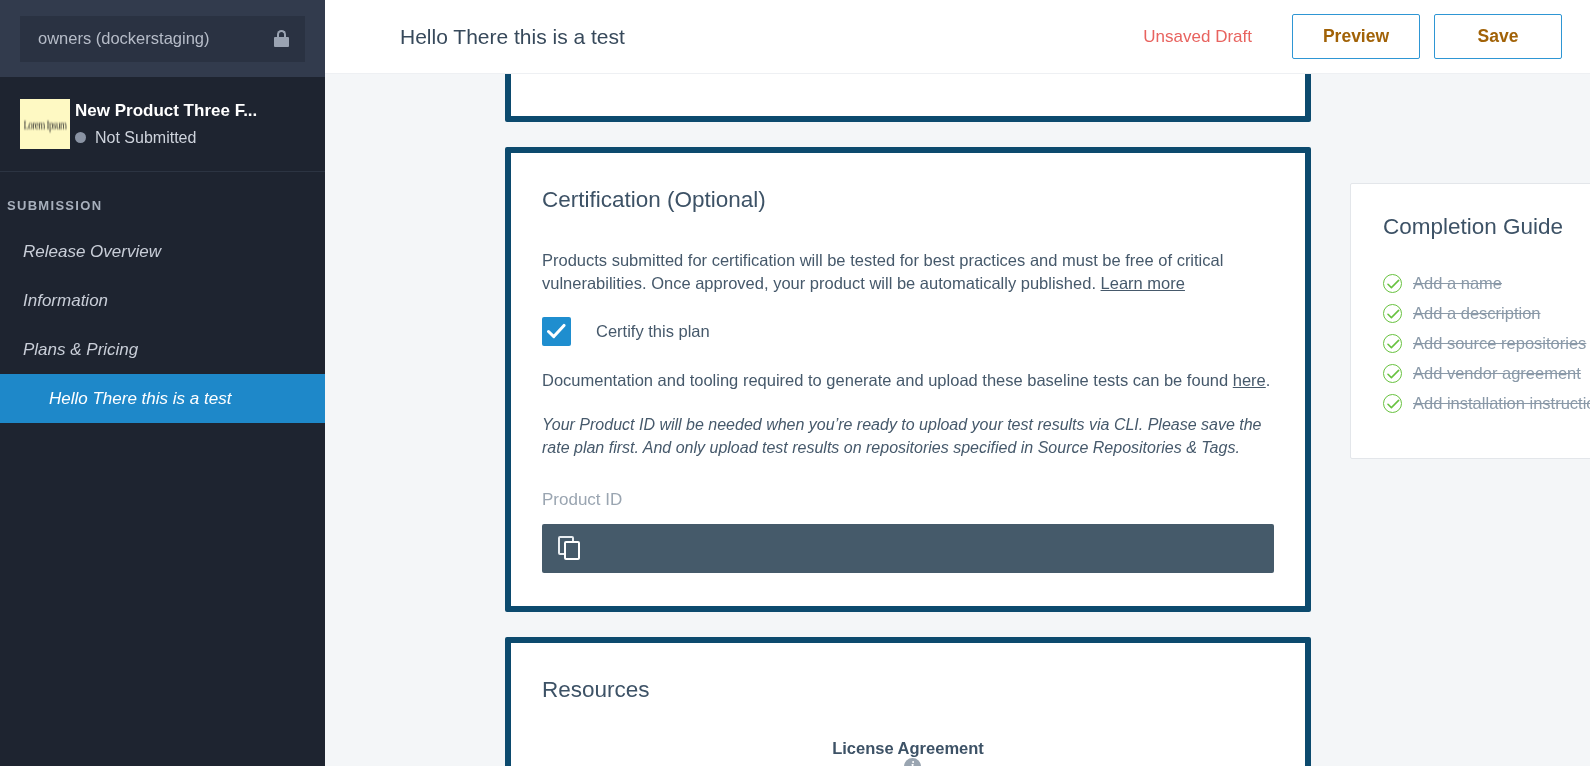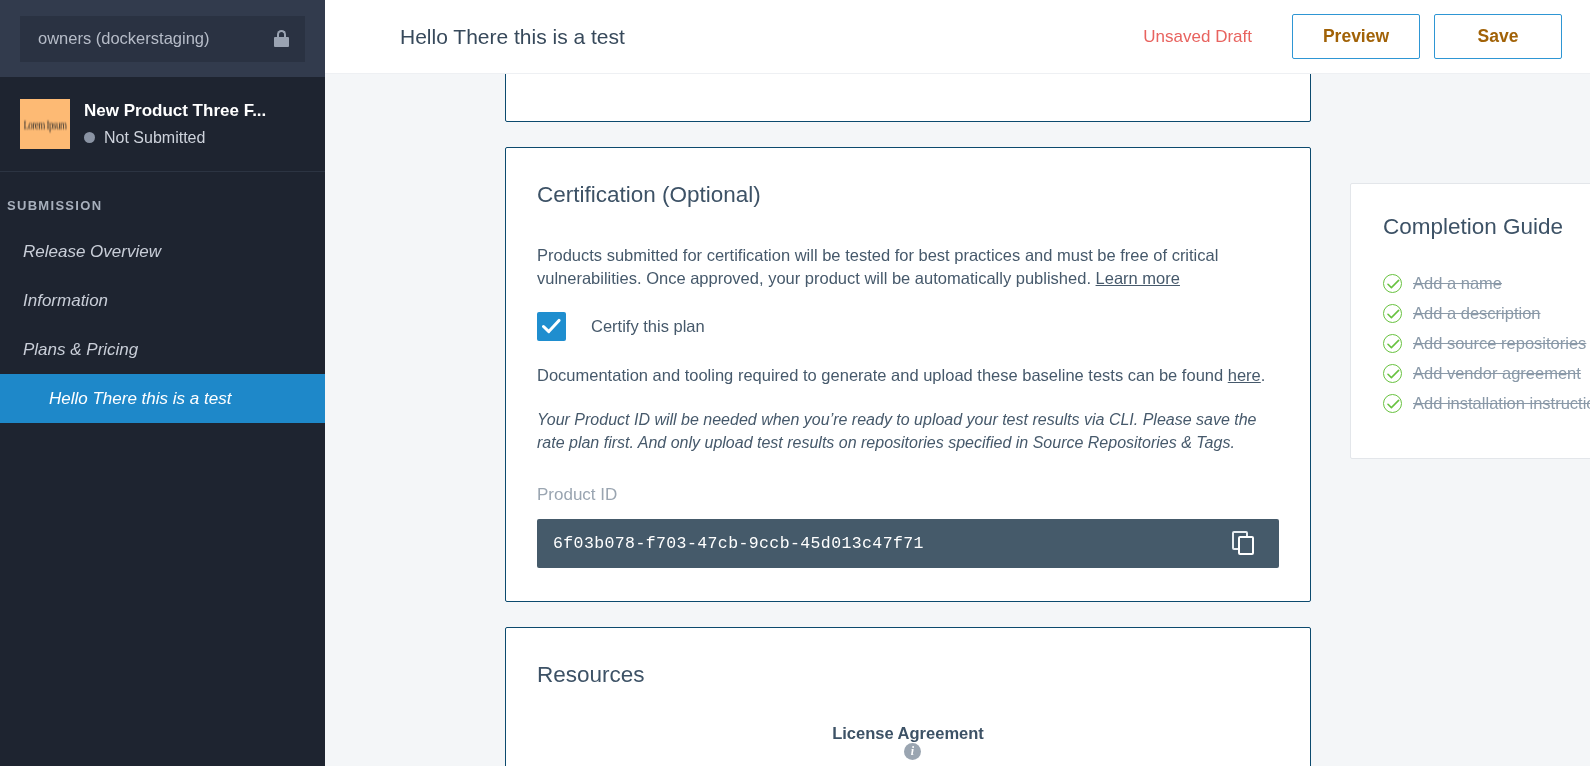--- a/index.html
+++ b/index.html
@@ -52,22 +52,22 @@
     background: #9aa3b2; border-radius: 1px;
   }
 
   .product-head {
     padding: 22px 20px 22px 20px;
     display: flex; align-items: flex-start;
     border-bottom: 1px solid #2c3442;
   }
   .product-thumb {
     width: 50px; height: 50px; flex: 0 0 50px;
-    background: #fdba74;
-    margin-right: 14px;
+    background: #fef9c3;
+    margin-right: 5px;
     position: relative; overflow: hidden;
     display: flex; align-items: center; justify-content: center;
   }
   .product-thumb .glyph {
     font-size: 9px; color: #2a2a2a;
     font-family: "Liberation Serif", serif;
     letter-spacing: -0.5px;
     filter: blur(0.7px);
     transform: scaleY(1.5);
     white-space: nowrap;
@@ -142,21 +142,21 @@
     flex: 1 1 auto; position: relative; overflow: hidden;
     display: flex;
   }
   .content-col {
     flex: 0 0 990px;
     padding: 0 0 0 180px;
     position: relative;
   }
   .card {
     background: #ffffff;
-    border: 1px solid #0c4a6e;
+    border: 6px solid #0c4a6e;
     border-radius: 2px;
     width: 806px;
     margin-bottom: 25px;
   }
   .card.partial {
     height: 108px; margin-top: -60px;
   }
   .card-body { padding: 34px 31px 33px 31px; }
   .card-title {
     font-size: 22.5px; color: #3d5266; font-weight: normal;
@@ -312,21 +312,20 @@
               </span>
               <span class="check-label">Certify this plan</span>
             </div>
 
             <p class="para"><span>Documentation and tooling required to generate and upload these baseline tests can be found </span><span class="ulink">here</span><span>.</span></p>
 
             <p class="note">Your Product ID will be needed when you’re ready to upload your test results via CLI. Please save the rate plan first. And only upload test results on repositories specified in Source Repositories &amp; Tags.</p>
 
             <div class="field-label">Product ID</div>
             <div class="idbox">
-              <span class="idvalue">6f03b078-f703-47cb-9ccb-45d013c47f71</span>
               <span class="copy-icon">
                 <span class="back"></span>
                   <span class="front"></span>
               </span>
             </div>
           </div>
         </section>
 
         <section class="card">
           <div class="card-body">

